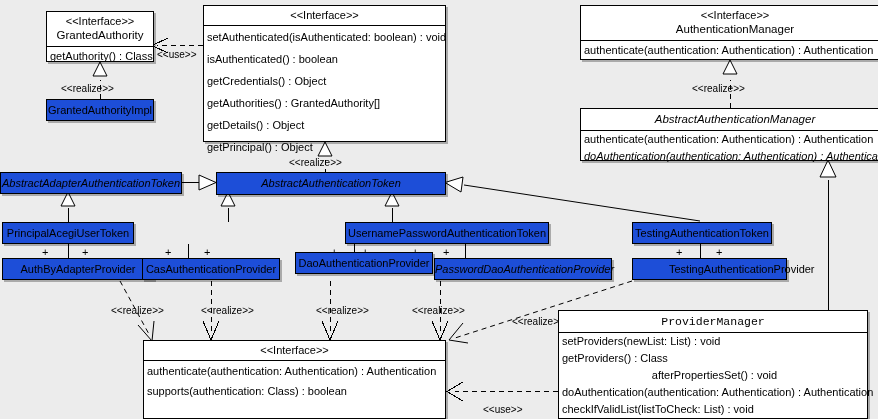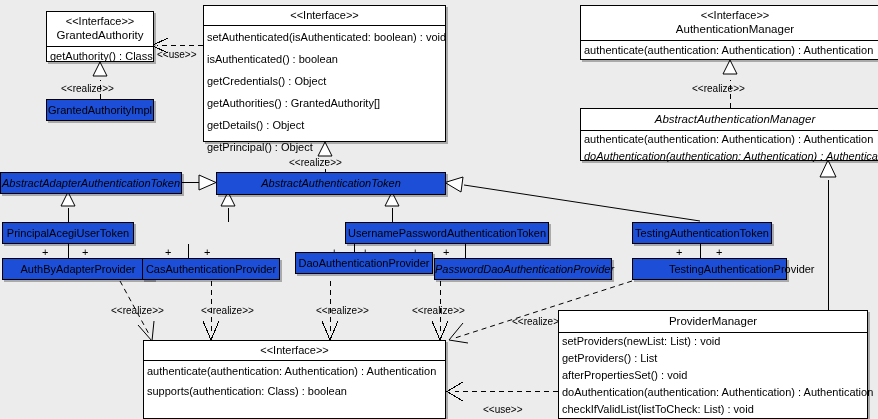--- a/index.html
+++ b/index.html
@@ -293,26 +293,26 @@
       <span class="uml-stereo">&lt;&lt;Interface&gt;&gt;</span>
     </div>
     <div class="uml-sep"></div>
     <div class="uml-members">
       <div class="uml-member" style="line-height:20px; height:20px;">authenticate(authentication: Authentication) : Authentication</div>
       <div class="uml-member" style="line-height:20px; height:20px;">supports(authentication: Class) : boolean</div>
     </div>
   </div>
 
   <div class="uml-box" style="left:558px; top:310px; width:310px; height:109px;">
-    <div class="uml-head" style="padding-top:3px; padding-bottom:3px;">
+    <div class="uml-head" style="padding-top:3px; padding-bottom:3px;font-family:Liberation Mono, monospace;">
       <span class="uml-name">ProviderManager</span>
     </div>
     <div class="uml-sep"></div>
     <div class="uml-members">
       <div class="uml-member" style="line-height:17px; height:17px;">setProviders(newList: List) : void</div>
-      <div class="uml-member" style="line-height:17px; height:17px;">getProviders() : List</div>
-      <div class="uml-member" style="line-height:17px; height:17px;">afterPropertiesSet() : void</div>
+      <div class="uml-member" style="line-height:17px; height:17px;">getProviders() : Class</div>
+      <div class="uml-member" style="line-height:17px; height:17px;text-align:center;">afterPropertiesSet() : void</div>
       <div class="uml-member" style="line-height:17px; height:17px;">doAuthentication(authentication: Authentication) : Authentication</div>
       <div class="uml-member" style="line-height:17px; height:17px;">checkIfValidList(listToCheck: List) : void</div>
     </div>
   </div>
 
 </div>
 
 </body></html>

